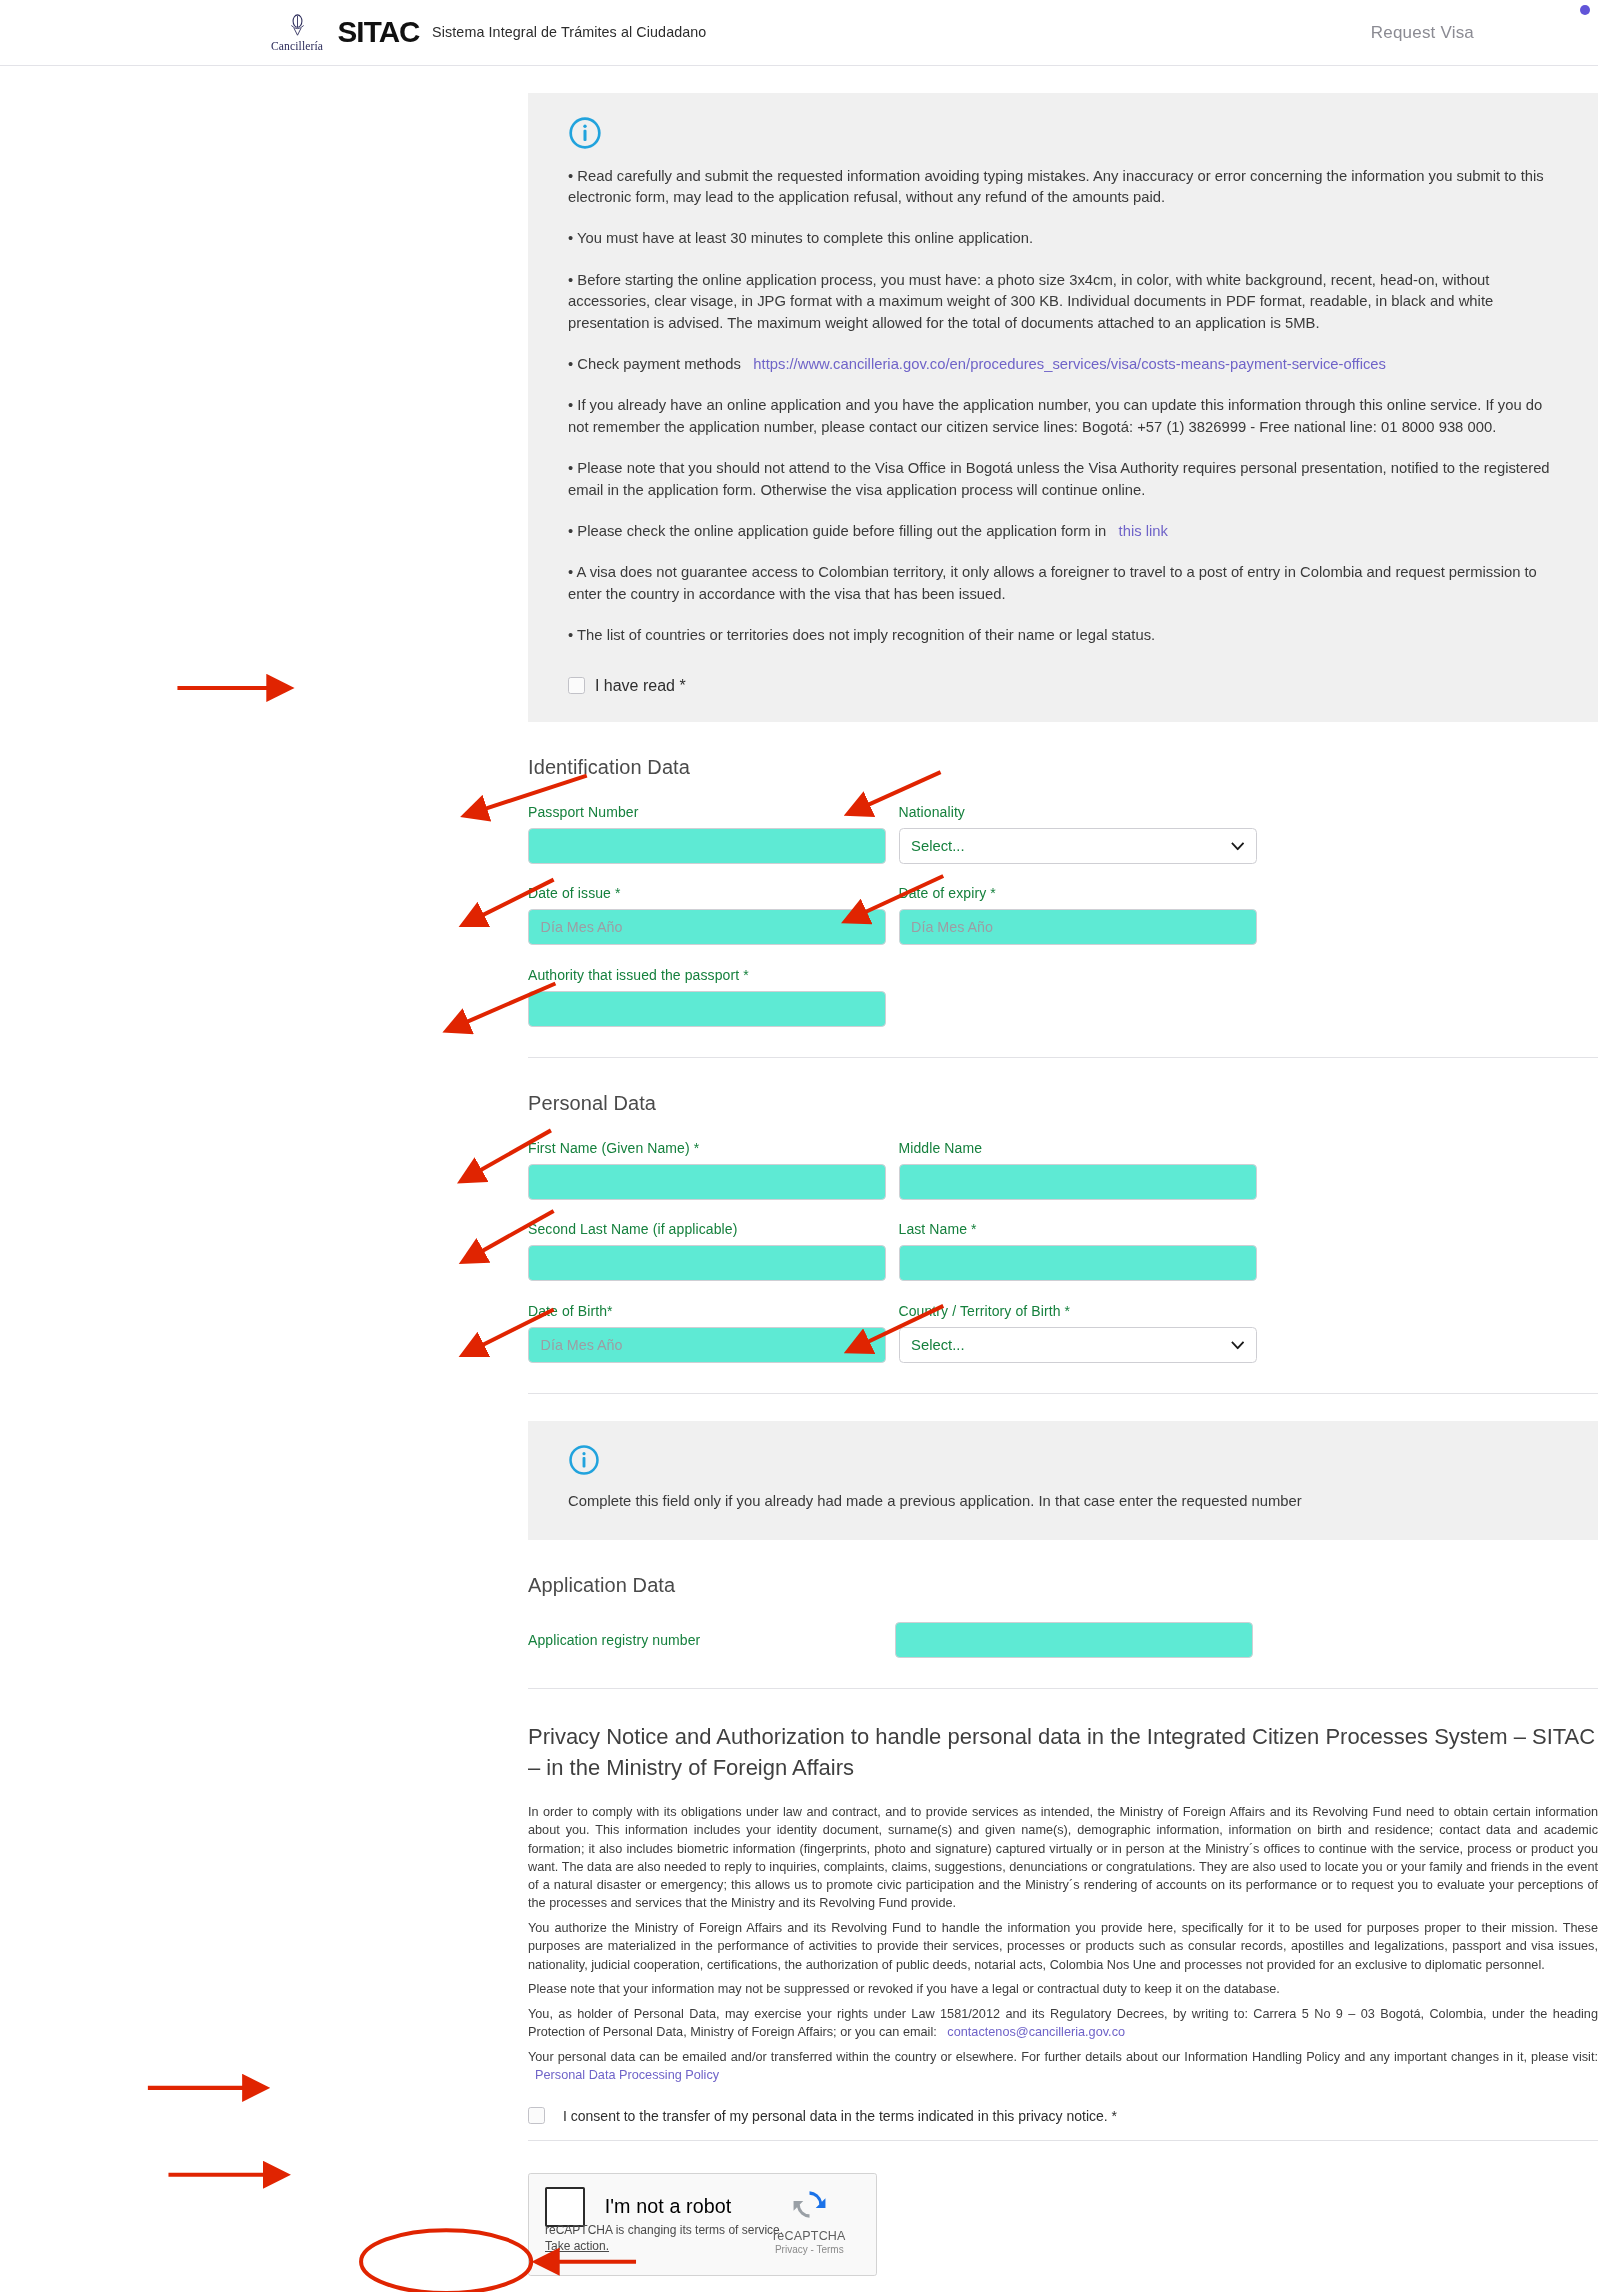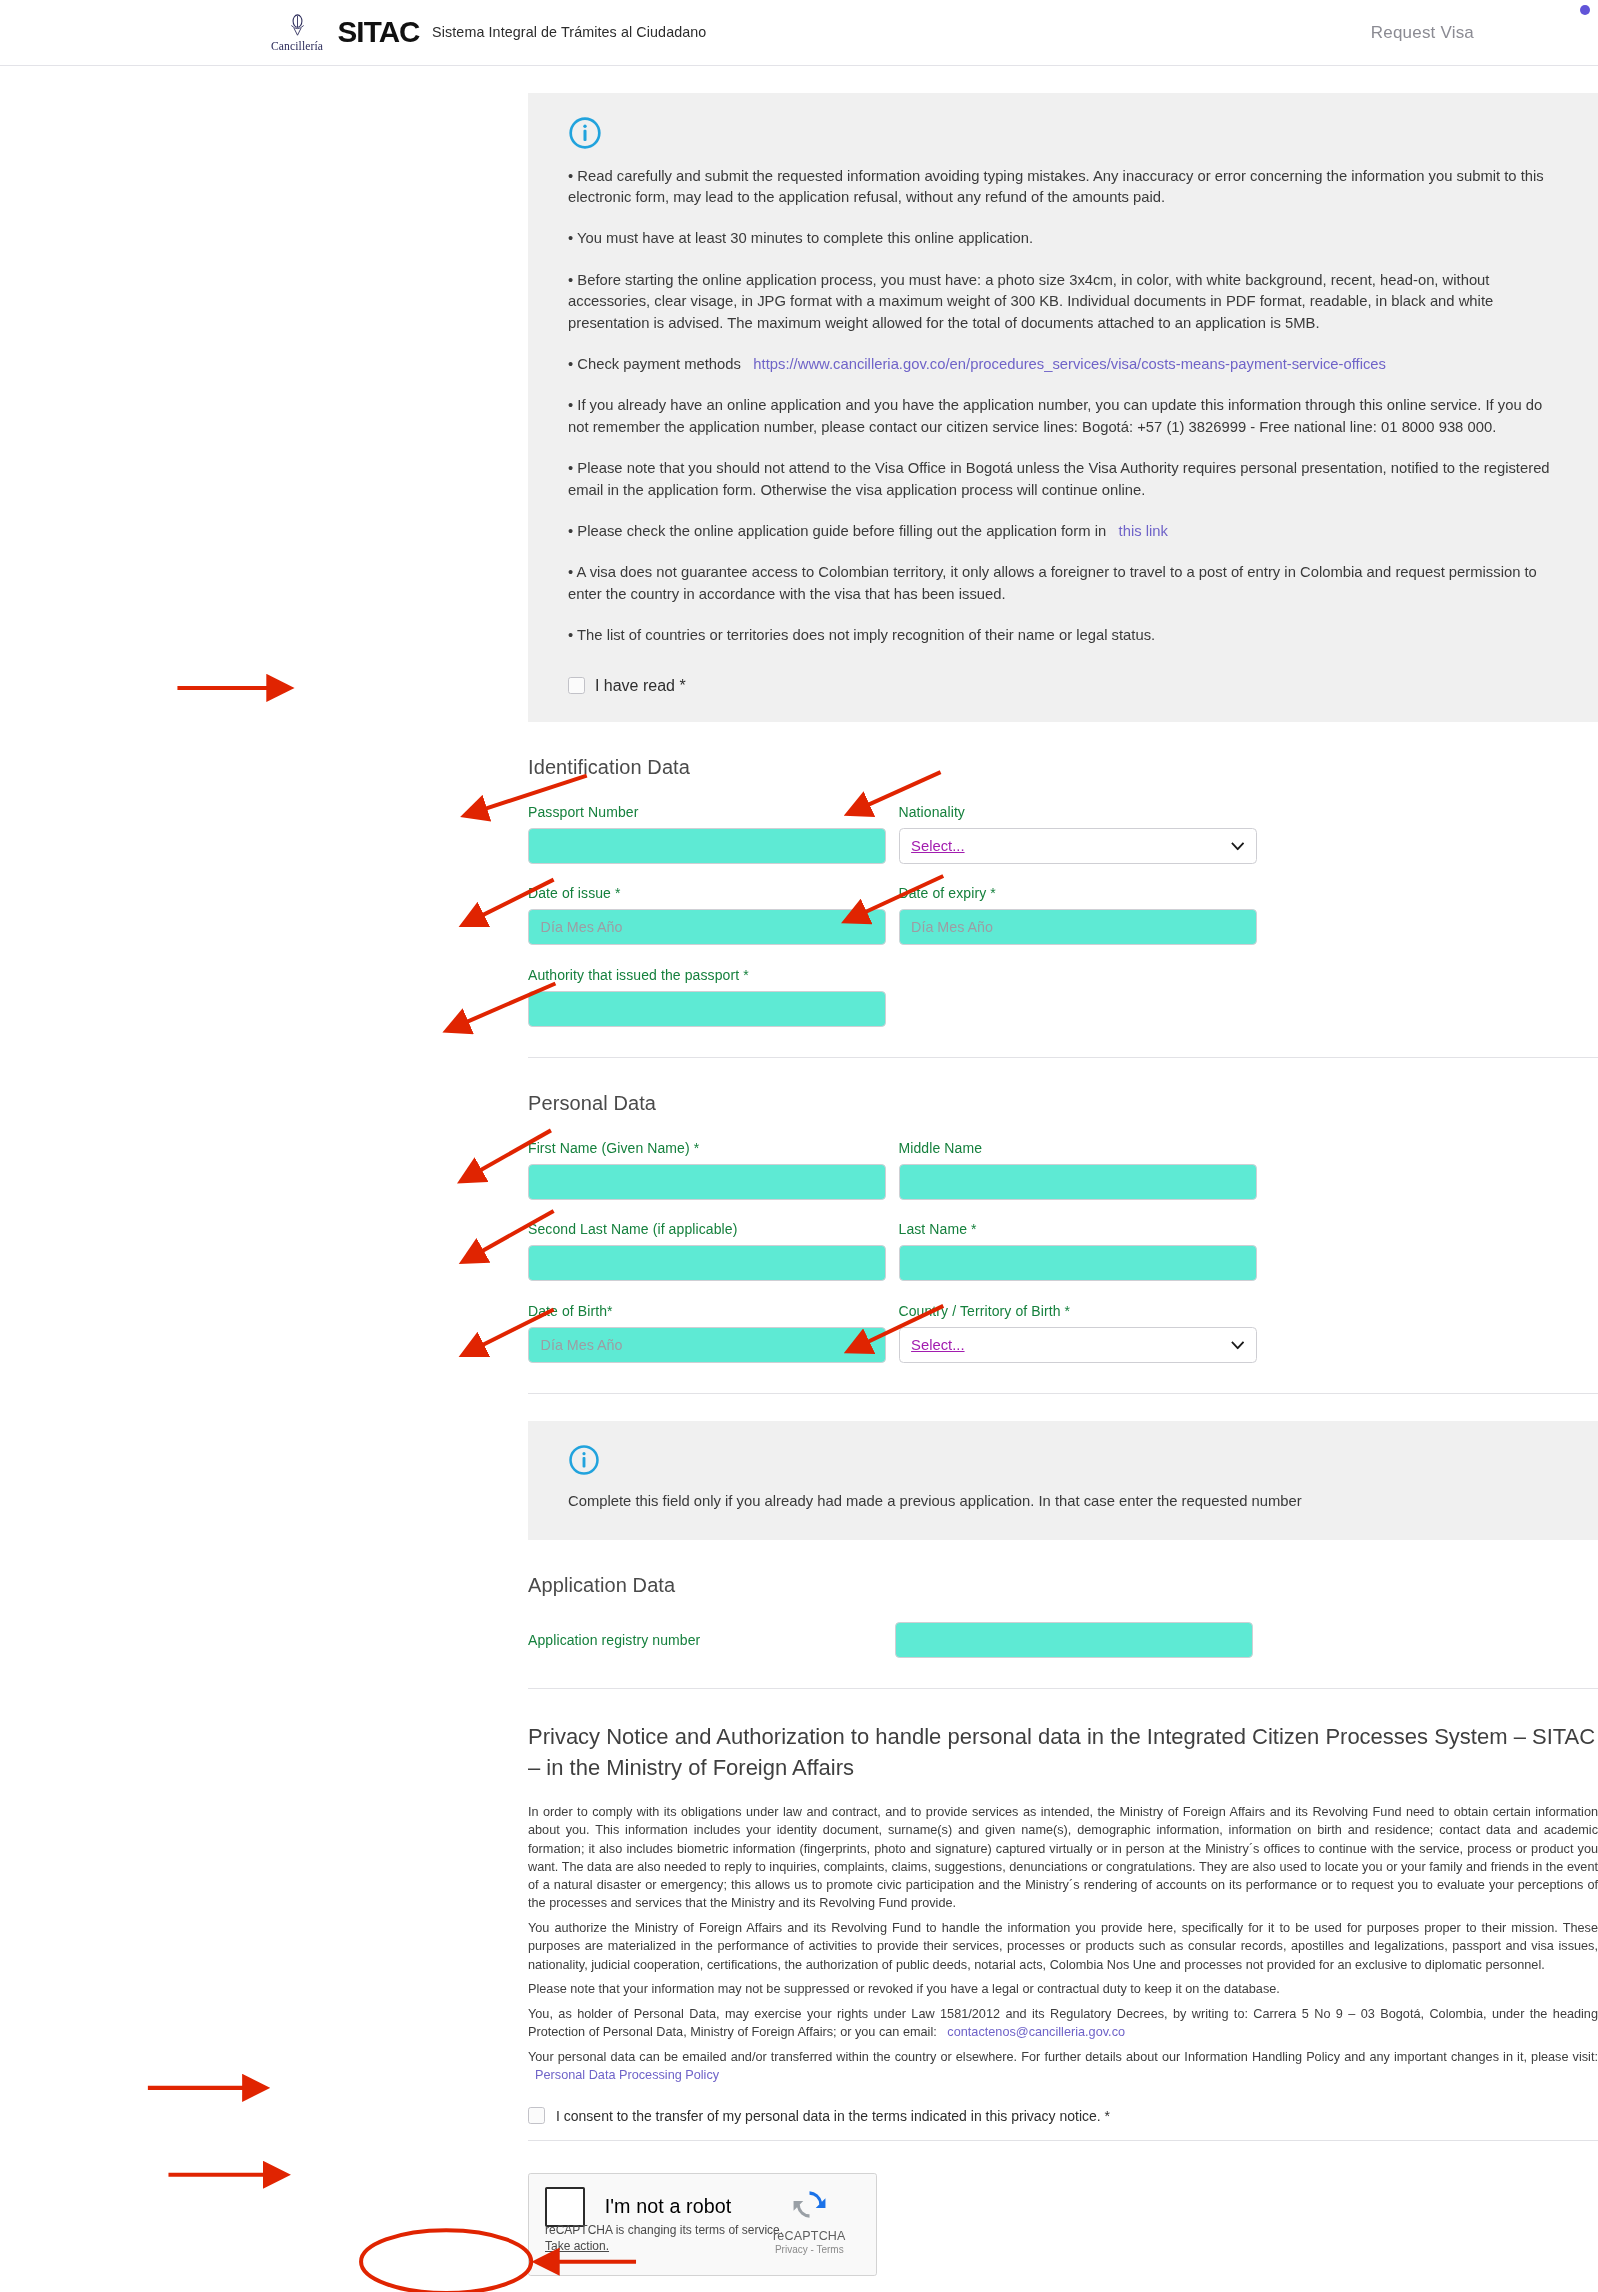--- a/index.html
+++ b/index.html
@@ -166,25 +166,24 @@
   }
   .text-input::placeholder { color: #9d9da3; }
   .select-wrap { position: relative; width: 100%; }
   .select-box {
     height: 36px;
     border: 0.9px solid #cfcfd4;
     border-radius: 4.5px;
     background: #fff;
     padding: 0 34px 0 11.6px;
     font-size: 14.8px;
-    color: #a21caf;
+    color: #15803d;
     display: flex;
     align-items: center;
     width: 100%;
-    text-decoration: underline;
   }
   .chev {
     position: absolute;
     right: 12.5px;
     top: 50%;
     transform: translateY(-50%);
     pointer-events: none;
   }
 
   .hr-sep {
@@ -215,21 +214,21 @@
     font-size: 12.7px;
     line-height: 1.44;
     color: #3d3d3d;
     text-align: justify;
   }
   .privacy-body a { color: #6f63c8; text-decoration: none; }
 
   .consent-row {
     display: flex;
     align-items: center;
-    gap: 11px;
+    gap: 18px;
     margin-top: 23px;
     padding-bottom: 16px;
     border-bottom: 0.9px solid #e2e2e6;
   }
   .consent-label { font-size: 14px; color: #2e2e2e; }
 
   
   .recaptcha {
     margin-top: 32px;
     width: 349px;

